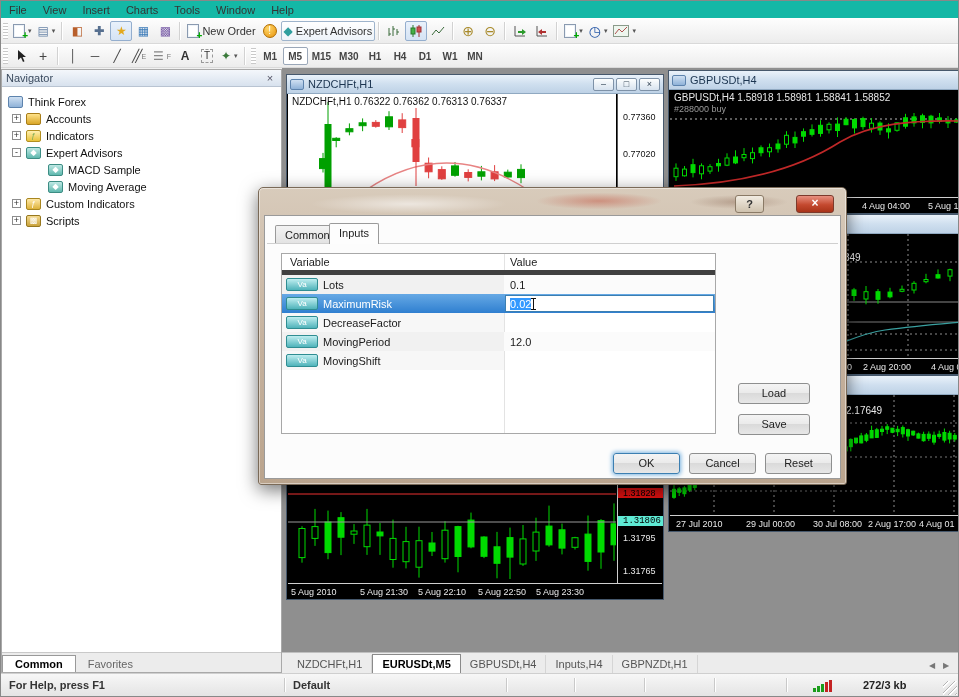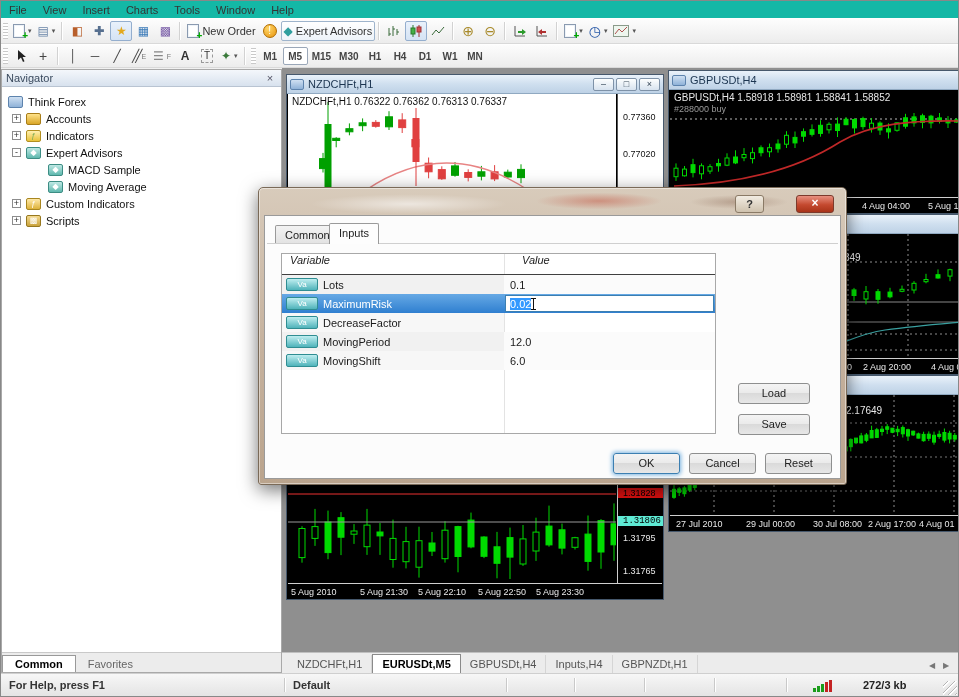--- a/index.html
+++ b/index.html
@@ -102,24 +102,24 @@
   #dlg-body { position:absolute; left:5px; right:5px; top:27px; bottom:5px; background:#fcfcfc;
               border:1px solid #9a9a9a; font-size:11px; }
   .dtab { position:absolute; top:9px; height:19px; padding:3px 9px 0; font-size:11px; color:#222;
           border:1px solid #9a9a9a; border-bottom:none; border-radius:2px 2px 0 0;
           background:linear-gradient(180deg,#f3f3f3,#e2e2e2); }
   #dtab-common { left:10px; }
   #dtab-inputs { left:64px; top:7px; height:21px; background:#fdfdfd; z-index:2; }
   #dtab-line { position:absolute; left:2px; right:2px; top:27px; border-top:1px solid #cfcfcf; }
   #dtable { position:absolute; left:16px; top:37px; width:435px; height:181px; border:1px solid #a8a8a8; background:#fff; }
   #dtable .colsep { position:absolute; left:222px; top:0; bottom:0; border-left:1px solid #e3e3e3; }
-  .thead { position:absolute; left:0; right:0; top:0; height:21px; border-bottom:1px solid #404040;
-           display:flex; color:#222;font-style:italic; }
+  .thead { position:absolute; left:0; right:0; top:0; height:21px; border-bottom:5px solid #404040;
+           display:flex; align-items:center; color:#222; }
   .thead .h1 { padding-left:8px; width:222px; }
-  .thead .h2 { padding-left:18px; }
+  .thead .h2 { padding-left:6px; }
   .drow { position:absolute; left:0; right:0; height:19px; display:flex; align-items:center; }
   .drow .ncell { width:222px; display:flex; align-items:center; height:100%; padding-left:4px; background:#f1f1f1; }
   .drow .vcell { flex:1; height:100%; display:flex; align-items:center; padding-left:6px; background:#fbfbfb; }
   .drow.alt .ncell { background:#f7f7f7; }
   .drow.selected .ncell { background:linear-gradient(180deg,#66a9e5,#2f7fd0); color:#fff; }
   .drow.selected .vcell { background:linear-gradient(180deg,#66a9e5,#2f7fd0); padding:0 1px; }
   .va { width:32px; height:13px; margin-right:5px; flex:none; border-radius:2px; border:1px solid #2f8d92;
         background:linear-gradient(180deg,#bfeef0,#4fb3ba); color:#fff; font-size:8px; line-height:12px; text-align:center; }
   .editbox { flex:1; height:17px; background:#fff; border:1px solid #3c7fb1; display:flex; align-items:center; padding-left:4px; }
   .seltext { background:#3399ff; color:#fff; }
@@ -845,21 +845,20 @@
               <span class="va">Va</span>
               <span>MovingPeriod</span>
             </span>
           <span class="vcell">12.0</span>
         </div>
         <div class="drow alt" style="top:97px">
           <span class="ncell">
               <span class="va">Va</span>
               <span>MovingShift</span>
             </span>
-          <span class="vcell">6.0</span>
         </div>
       </div>
 
       <div class="btn" style="left:473px;top:167px;width:72px">Load</div>
       <div class="btn" style="left:473px;top:198px;width:72px">Save</div>
       <div class="btn default" style="left:348px;top:237px;width:67px">OK</div>
       <div class="btn" style="left:424px;top:237px;width:67px">Cancel</div>
       <div class="btn" style="left:500px;top:237px;width:67px">Reset</div>
     </div>
   </div>

